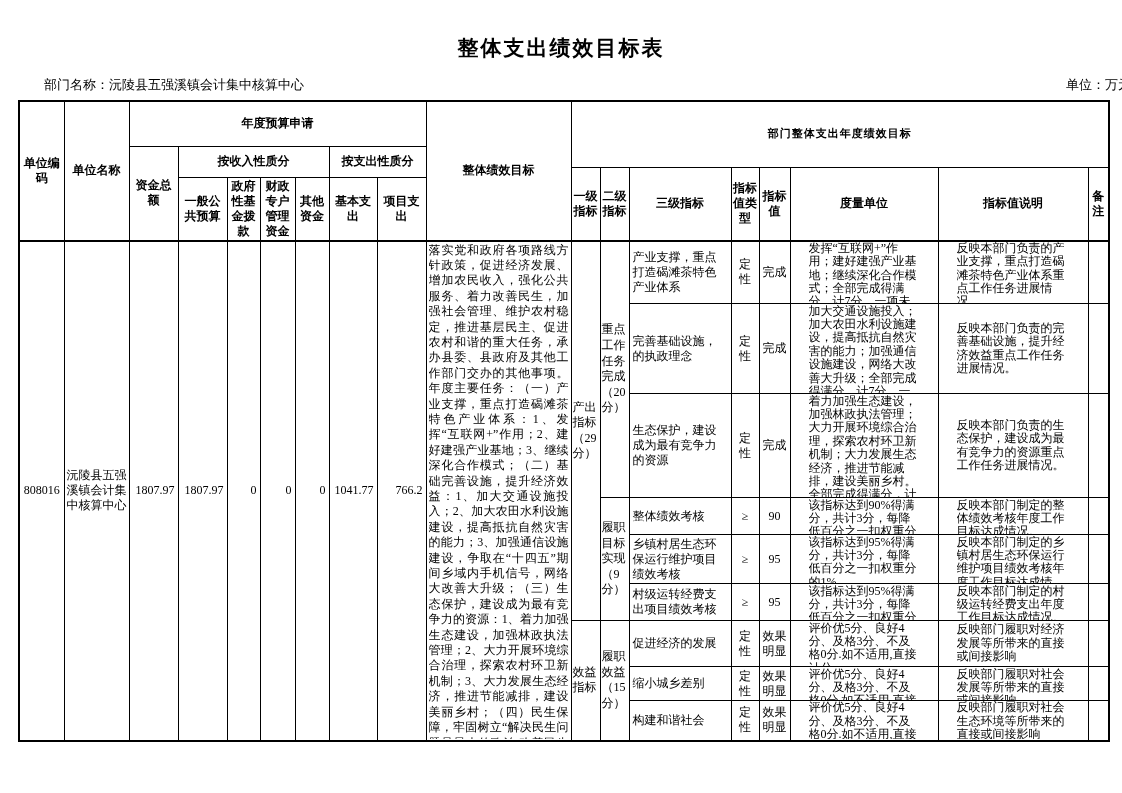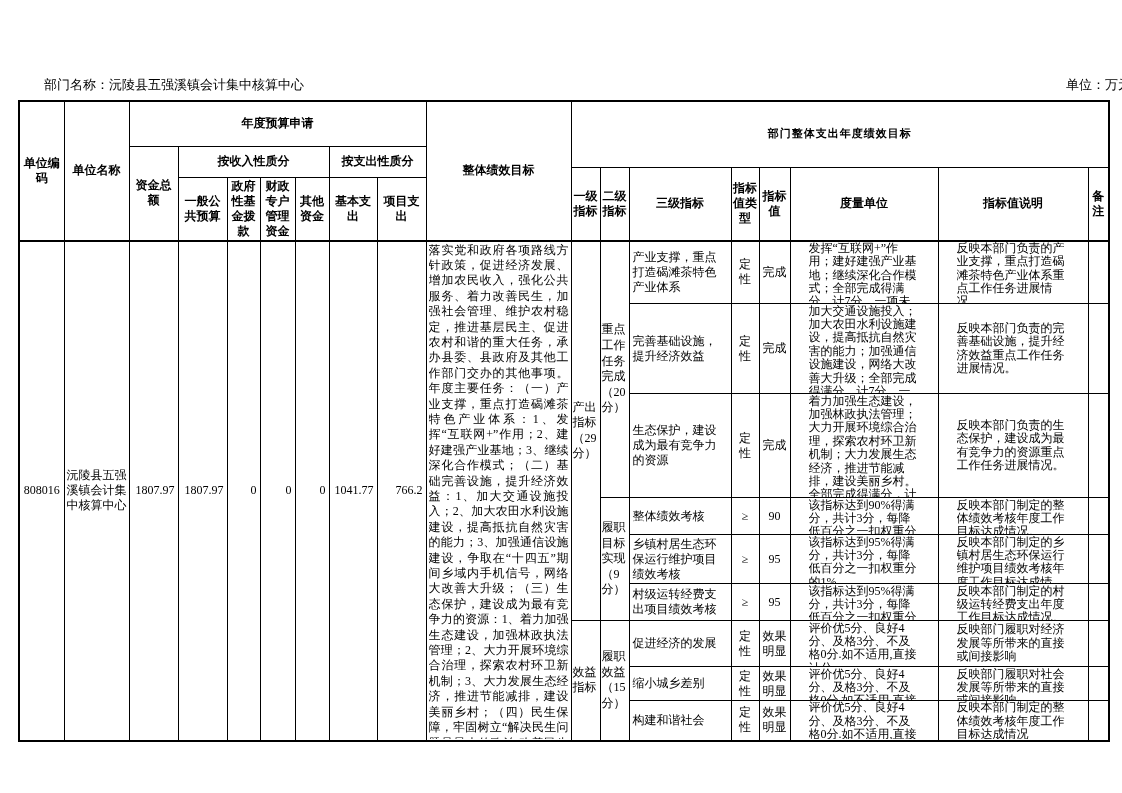--- a/index.html
+++ b/index.html
@@ -34,20 +34,21 @@
   td.txt { text-align:left; padding:0 18px; }
   td.txt .wrap { overflow:hidden; line-height:13.4px; }
   .mh1 { max-height:61px; } .mh2 { max-height:88px; } .mh3 { max-height:102px; }
   .mh4 { max-height:35px; } .mh5 { max-height:47px; } .mh6 { max-height:35px; }
   .mh7 { max-height:44px; } .mh8 { max-height:32px; } .mh9 { max-height:38px; }
 </style>
 </head>
 <body>
 
 <div class="page">
+  <div class="title">整体支出绩效目标表</div>
 
   <div class="meta">
     <span>部门名称：沅陵县五强溪镇会计集中核算中心</span>
     <span>单位：万元</span>
   </div>
 
   <table class="perf">
     <colgroup>
       <col style="width:45px">
         <col style="width:65px">
@@ -121,21 +122,21 @@
         <td class="center">完成</td>
         <td class="txt">
             <div class="wrap mh1">发挥“互联网+”作用；建好建强产业基地；继续深化合作模式；全部完成得满分，计7分。一项未完成扣2.5分，扣完为止。</div>
           </td>
         <td class="txt">
             <div class="wrap mh1">反映本部门负责的产业支撑，重点打造碣滩茶特色产业体系重点工作任务进展情况。</div>
           </td>
         <td class="center"></td>
       </tr>
       <tr style="height:90px">
-        <td class="l3">完善基础设施，提升经济效益</td>
+        <td class="l3">完善基础设施，的执政理念</td>
         <td class="center">定性</td>
         <td class="center">完成</td>
         <td class="txt">
             <div class="wrap mh2">加大交通设施投入；加大农田水利设施建设，提高抵抗自然灾害的能力；加强通信设施建设，网络大改善大升级；全部完成得满分，计7分。一项未完成扣2.5分，扣完为止</div>
           </td>
         <td class="txt">
             <div class="wrap mh2">反映本部门负责的完善基础设施，提升经济效益重点工作任务进展情况。</div>
           </td>
         <td class="center"></td>
       </tr>
@@ -215,19 +216,19 @@
         <td class="center"></td>
       </tr>
       <tr style="height:40px">
         <td class="l3">构建和谐社会</td>
         <td class="center">定性</td>
         <td class="center">效果明显</td>
         <td class="txt">
             <div class="wrap mh9">评价优5分、良好4分、及格3分、不及格0分.如不适用,直接计分</div>
           </td>
         <td class="txt">
-            <div class="wrap mh9">反映本部门制定的整体绩效考核年度工作目标达成情况</div>
+            <div class="wrap mh9">反映部门履职对社会生态环境等所带来的直接或间接影响</div>
           </td>
         <td class="center"></td>
       </tr>
     </tbody>
   </table>
 </div>
 
 </body></html>

